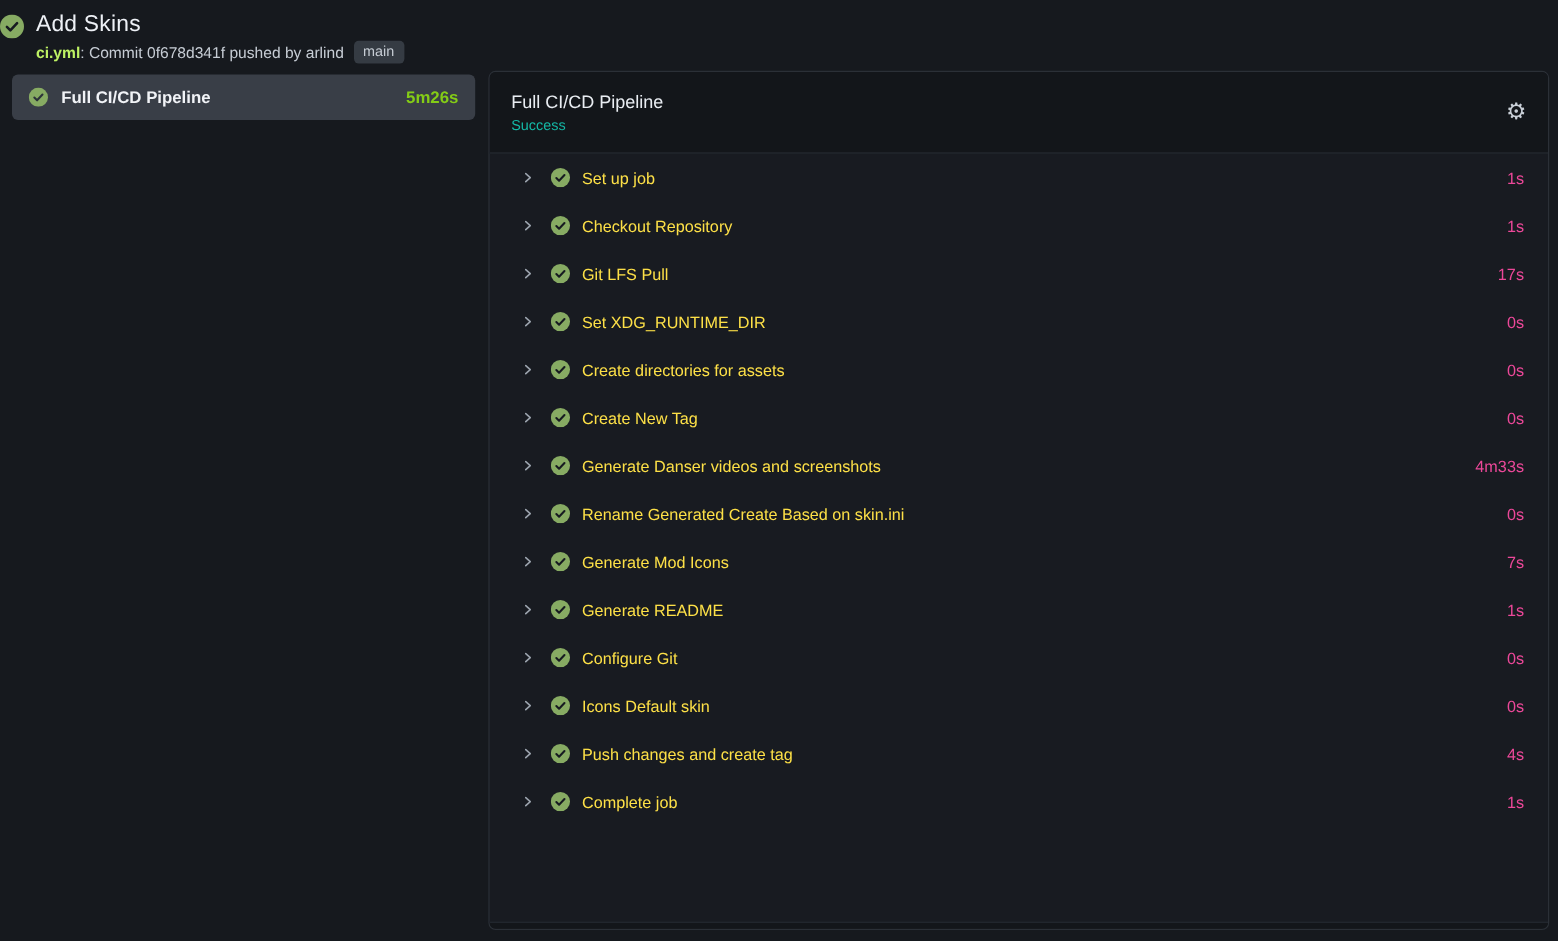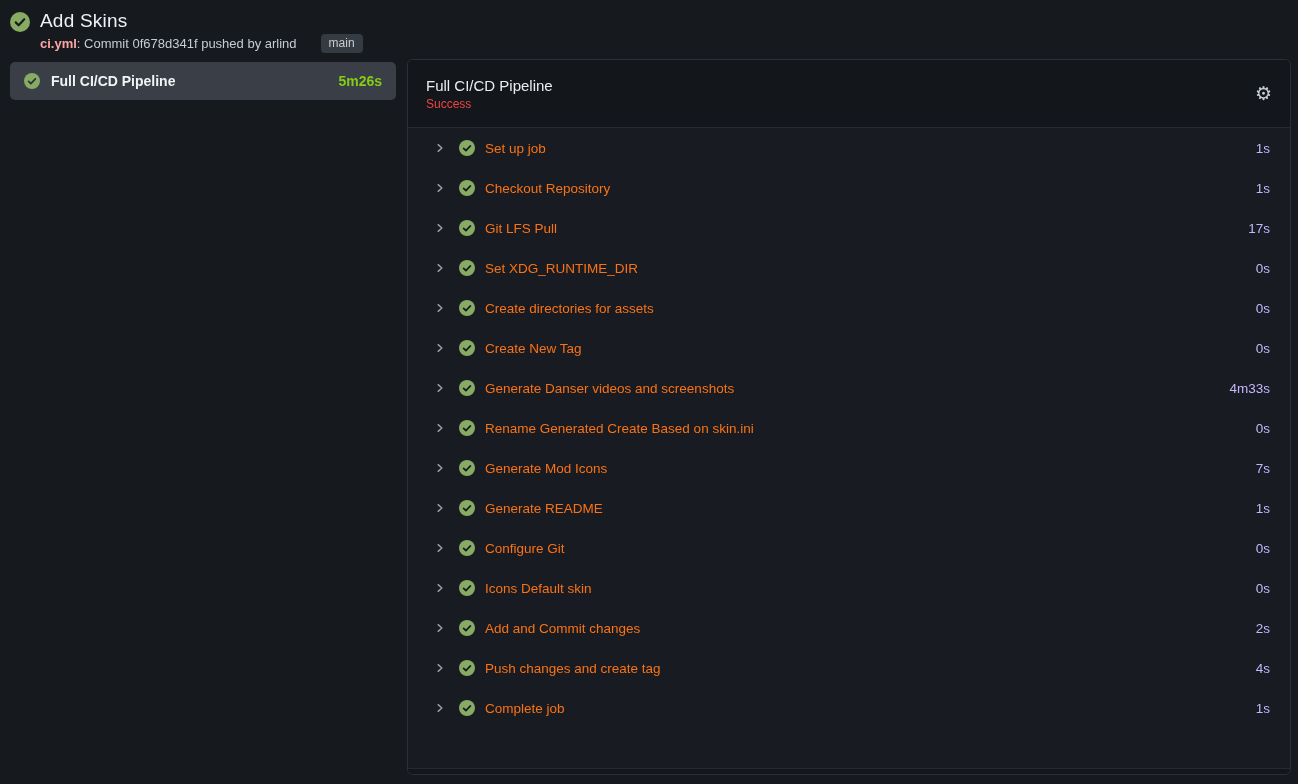--- a/index.html
+++ b/index.html
@@ -9,51 +9,51 @@
   }
   *{box-sizing:border-box}
   html,body{margin:0;padding:0}
   body{
     width:1298px;height:784px;overflow:hidden;
     background:var(--page-bg);
     font-family:"Liberation Sans","DejaVu Sans",sans-serif;
     color:#d4d9e0;
   }
   
-  .run-header{display:flex;align-items:flex-start;padding:9px 16px 0 10px}
+  .run-header{display:flex;align-items:flex-start;padding:9px 16px 0 0}
   .big-check{width:20px;height:20px;margin-top:3px;flex:none}
   .run-header-text{margin-left:10px;min-width:0}
   .run-title{margin:0;font-size:19px;font-weight:400;color:#eef1f6;line-height:23px;letter-spacing:.2px}
   .subline{margin-top:2px;font-size:13px;color:#c6ccd4;line-height:18px;display:flex;align-items:center}
-  .wf{font-weight:700;color:#fca5a5}
+  .wf{font-weight:700;color:#bef264}
   .branch-badge{display:inline-block;background:var(--badge-bg);color:#c6ccd4;border-radius:4px;
-    padding:1px 8px 2px;font-size:12px;margin-left:24px;line-height:16px}
+    padding:1px 8px 2px;font-size:12px;margin-left:8px;line-height:16px}
   
   .content{display:flex;margin-top:6px;align-items:flex-start}
   .job-list{width:386px;margin-left:10px;flex:none}
   .job-item{height:38px;margin-top:3px;background:var(--selected-job-bg);border-radius:5px;
     display:flex;align-items:center;padding:0 14px;color:#f1f3f7;font-weight:700;font-size:14px;cursor:pointer}
   .job-item .check{width:16px;height:16px;margin-right:11px;flex:none}
   .job-duration{margin-left:auto;color:#84cc16}
   
   .panel{flex:1;margin-left:11px;margin-right:7px;background:var(--steps-bg);
     border:1px solid var(--border);border-radius:6px;height:716px;
     display:flex;flex-direction:column;overflow:hidden}
   .panel-header{height:68px;background:var(--panel-bg);border-bottom:1px solid var(--divider);
     display:flex;align-items:center;padding:0 18px;flex:none}
   .panel-title{font-size:15px;color:#e9edf2;font-weight:500;line-height:19px}
-  .panel-status{font-size:12px;color:#ef4444;margin-top:2px}
+  .panel-status{font-size:12px;color:#14b8a6;margin-top:2px}
   .gear{margin-left:auto;font-size:19px;color:#c9cfd7;cursor:pointer;line-height:1}
   .steps{flex:1;overflow:hidden}
   .step-row{height:40px;display:flex;align-items:center;padding:0 20px 0 26px;font-size:13.5px;cursor:pointer}
   .chev{width:12px;height:12px;margin-right:13px;flex:none;color:#9aa2ac;display:inline-flex}
   .chev svg{width:12px;height:12px}
   .step-check{width:16px;height:16px;margin-right:10px;flex:none;display:inline-flex}
-  .step-name{color:#f97316;white-space:nowrap}
-  .step-duration{margin-left:auto;color:#c4b5fd}
+  .step-name{color:#fde047;white-space:nowrap}
+  .step-duration{margin-left:auto;color:#ec4899}
   .panel-footer{height:6px;background:var(--panel-bg);border-top:1px solid var(--divider);flex:none}
   .cc{fill:var(--success-green)}
 </style>
 </head>
 <body>
 
 <header class="run-header">
   <span class="big-check">
     <svg viewBox="0 0 16 16" width="20" height="20" aria-hidden="true">
       <circle cx="8" cy="8" r="8" class="cc"></circle>
@@ -280,35 +280,20 @@
       <svg viewBox="0 0 16 16" aria-hidden="true">
         <path d="M5.5 3.5 L10.5 8 L5.5 12.5" fill="none" stroke="currentColor" stroke-width="1.8" stroke-linecap="round" stroke-linejoin="round"></path>
       </svg>
     </span>
     <span class="step-check">
       <svg viewBox="0 0 16 16" width="16" height="16" aria-hidden="true">
         <circle cx="8" cy="8" r="8" class="cc"></circle>
         <path d="M4.6 8.3l2.3 2.3 4.5-4.8" fill="none" stroke="#171b21" stroke-width="1.7" stroke-linecap="round" stroke-linejoin="round"></path>
       </svg>
     </span>
-    <span class="step-name">Add and Commit changes</span>
-    <span class="step-duration">2s</span>
-  </div>
-        <div class="step-row">
-    <span class="chev">
-      <svg viewBox="0 0 16 16" aria-hidden="true">
-        <path d="M5.5 3.5 L10.5 8 L5.5 12.5" fill="none" stroke="currentColor" stroke-width="1.8" stroke-linecap="round" stroke-linejoin="round"></path>
-      </svg>
-    </span>
-    <span class="step-check">
-      <svg viewBox="0 0 16 16" width="16" height="16" aria-hidden="true">
-        <circle cx="8" cy="8" r="8" class="cc"></circle>
-        <path d="M4.6 8.3l2.3 2.3 4.5-4.8" fill="none" stroke="#171b21" stroke-width="1.7" stroke-linecap="round" stroke-linejoin="round"></path>
-      </svg>
-    </span>
     <span class="step-name">Push changes and create tag</span>
     <span class="step-duration">4s</span>
   </div>
         <div class="step-row">
     <span class="chev">
       <svg viewBox="0 0 16 16" aria-hidden="true">
         <path d="M5.5 3.5 L10.5 8 L5.5 12.5" fill="none" stroke="currentColor" stroke-width="1.8" stroke-linecap="round" stroke-linejoin="round"></path>
       </svg>
     </span>
     <span class="step-check">

